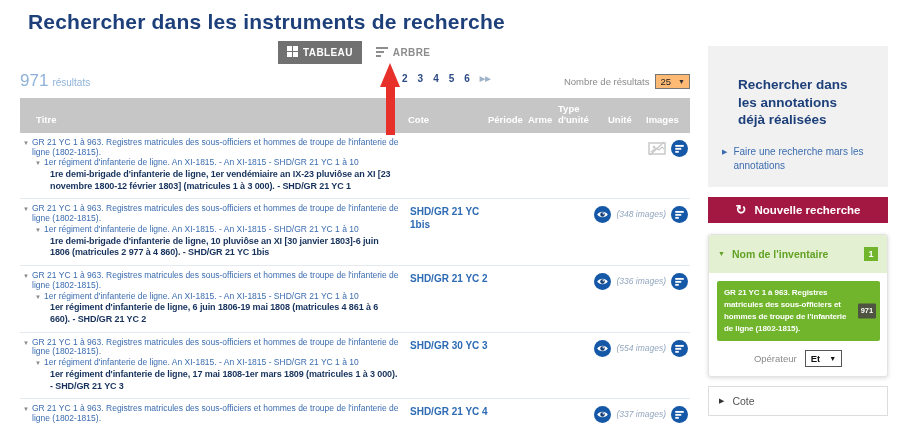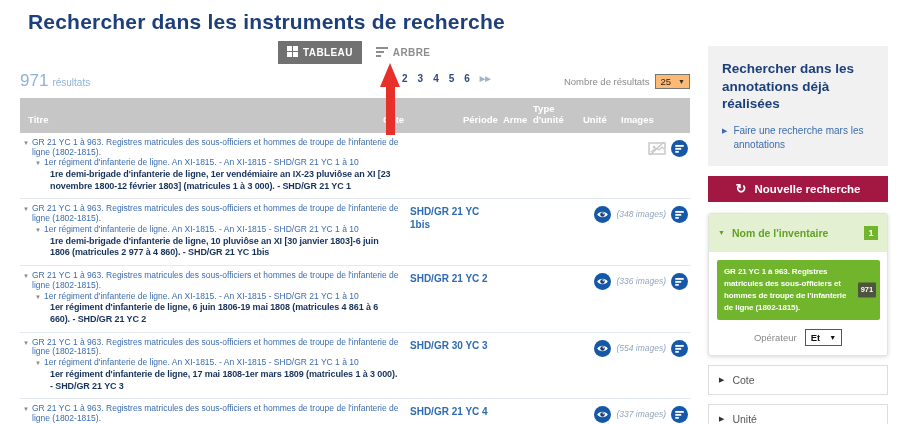--- a/index.html
+++ b/index.html
@@ -30,27 +30,27 @@
   .pagination .page { cursor:pointer; }
   .page-next { color:#9db1c7; font-size:7px; letter-spacing:0; cursor:pointer; }
   .per-page { margin-left:auto; display:flex; align-items:center; gap:6px; font-size:9.5px; color:#8a8a8a; }
   .select-box { border:1px solid #767676; background:#fdba74; color:#222; font-size:9.5px;
                 padding:1px 4px; display:inline-flex; align-items:center; gap:7px; cursor:pointer; }
   .select-box .sel-caret { font-size:7px; color:#333; }
 
   
   .thead { display:flex; align-items:flex-end; background:#c6c6c6; color:#fff;
            font-size:9.5px; font-weight:bold; padding:6px 0 7px; margin-top:3px; line-height:1.15; }
-  .th-titre { flex:1; padding-left:8px; }
+  .th-titre { flex:1; padding-left:16px; }
   .th-cote { width:80px; }
   .th-periode { width:40px; }
   .th-arme { width:30px; }
   .th-type { width:50px; }
   .th-unite { width:38px; }
-  .th-images { width:69px; }
+  .th-images { width:44px; }
 
   .row { display:flex; padding:5px 0 6px; border-bottom:1px solid #e4e9f0; }
   .cell-titre { width:380px; padding-left:2px; }
   .a-line { font-size:8.5px; line-height:9.8px; color:#3c6db0; position:relative; }
   .a1 { padding-left:10px; }
   .a2 { padding-left:22px; margin-top:1px; }
   .a-line .caret { position:absolute; font-size:6px; color:#8a8a8a; top:1px; }
   .a1 .caret { left:1px; }
   .a2 .caret { left:13px; }
   .t-line { padding-left:28px; font-size:9px; font-weight:bold; color:#16325c;
@@ -66,21 +66,21 @@
   
   .red-arrow { position:absolute; left:380px; top:63px; width:20px; z-index:30; pointer-events:none; }
   .red-arrow .head { width:0; height:0; margin:0 auto;
                      border-left:10px solid transparent; border-right:10px solid transparent;
                      border-bottom:24px solid #e8302a; }
   .red-arrow .shaft { width:9px; height:48px; background:#e8302a; margin:0 auto; }
 
   
   .sidebar { width:180px; margin-top:12px; }
   .anno-box { background:#f1f1f1; padding:14px 14px 14px; }
-  .anno-box h2 { margin:0; font-size:13.5px; color:#1d3f7a; line-height:1.3; font-weight:bold; }
+  .anno-box h2 { margin:16px; font-size:13.5px; color:#1d3f7a; line-height:1.3; font-weight:bold; }
   .anno-link { display:flex; gap:6px; margin-top:11px; font-size:10px; color:#3c6db0;
                line-height:1.4; cursor:pointer; }
   .anno-link .arr { font-size:7px; padding-top:2px; color:#3c6db0; }
   .new-search { margin-top:10px; width:100%; background:#a31743; color:#fff; border:none;
                 font-family:inherit; font-weight:bold; font-size:11.5px; padding:7px 4px;
                 display:flex; justify-content:center; align-items:center; gap:8px; cursor:pointer; }
   .refresh-glyph { font-size:13px; font-weight:bold; line-height:10px; }
   .inv-card { margin-top:11px; border:1px solid #e3e3e3; border-radius:3px; background:#fff;
               box-shadow:0 1px 4px rgba(0,0,0,.15); padding-bottom:9px; }
   .inv-head { background:#e4f0d2; padding:12px 9px; display:flex; align-items:center; gap:7px;

